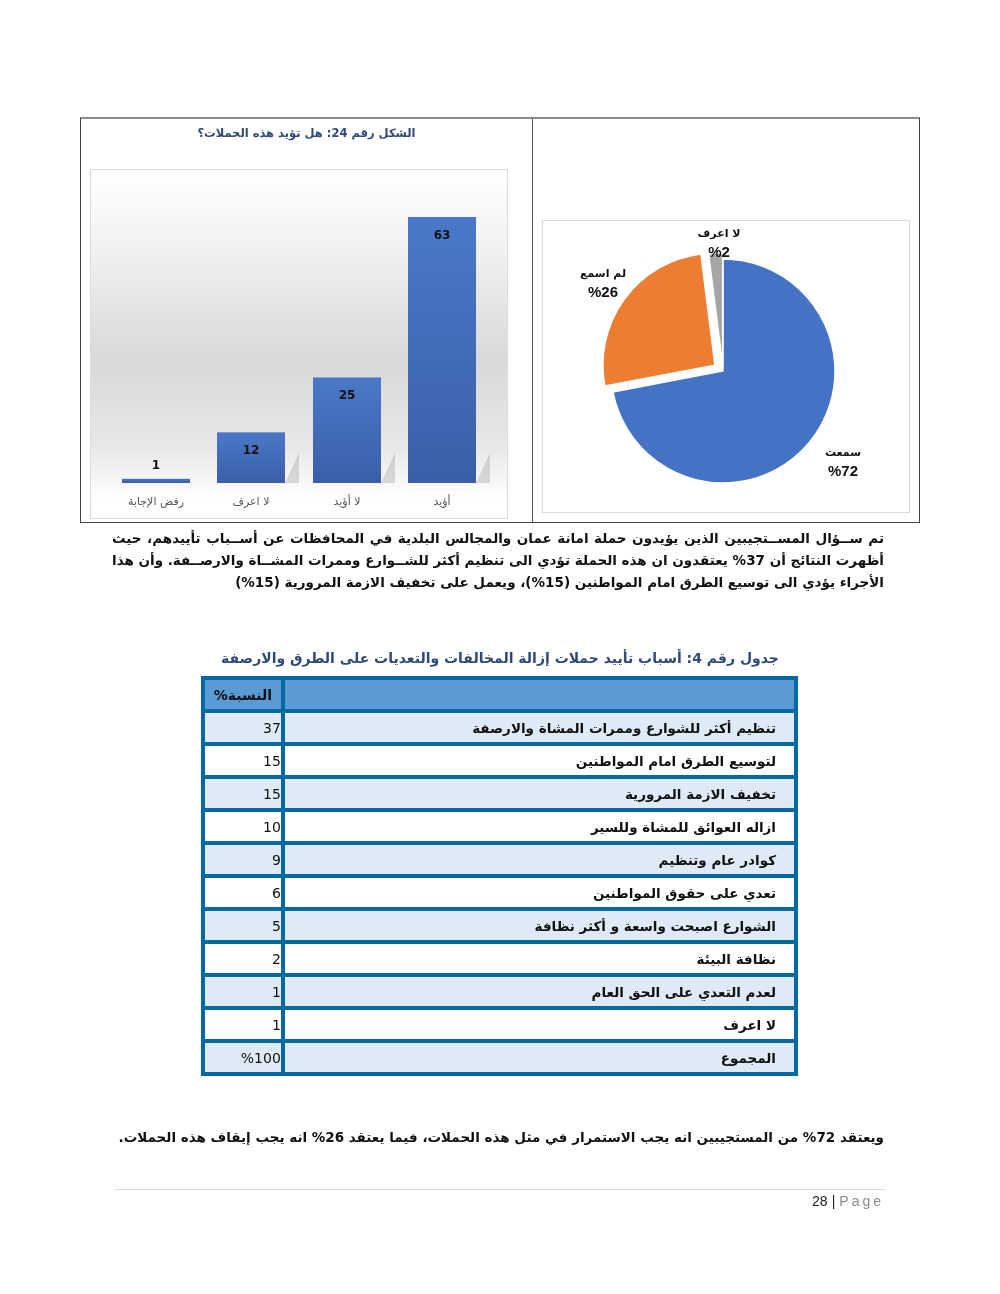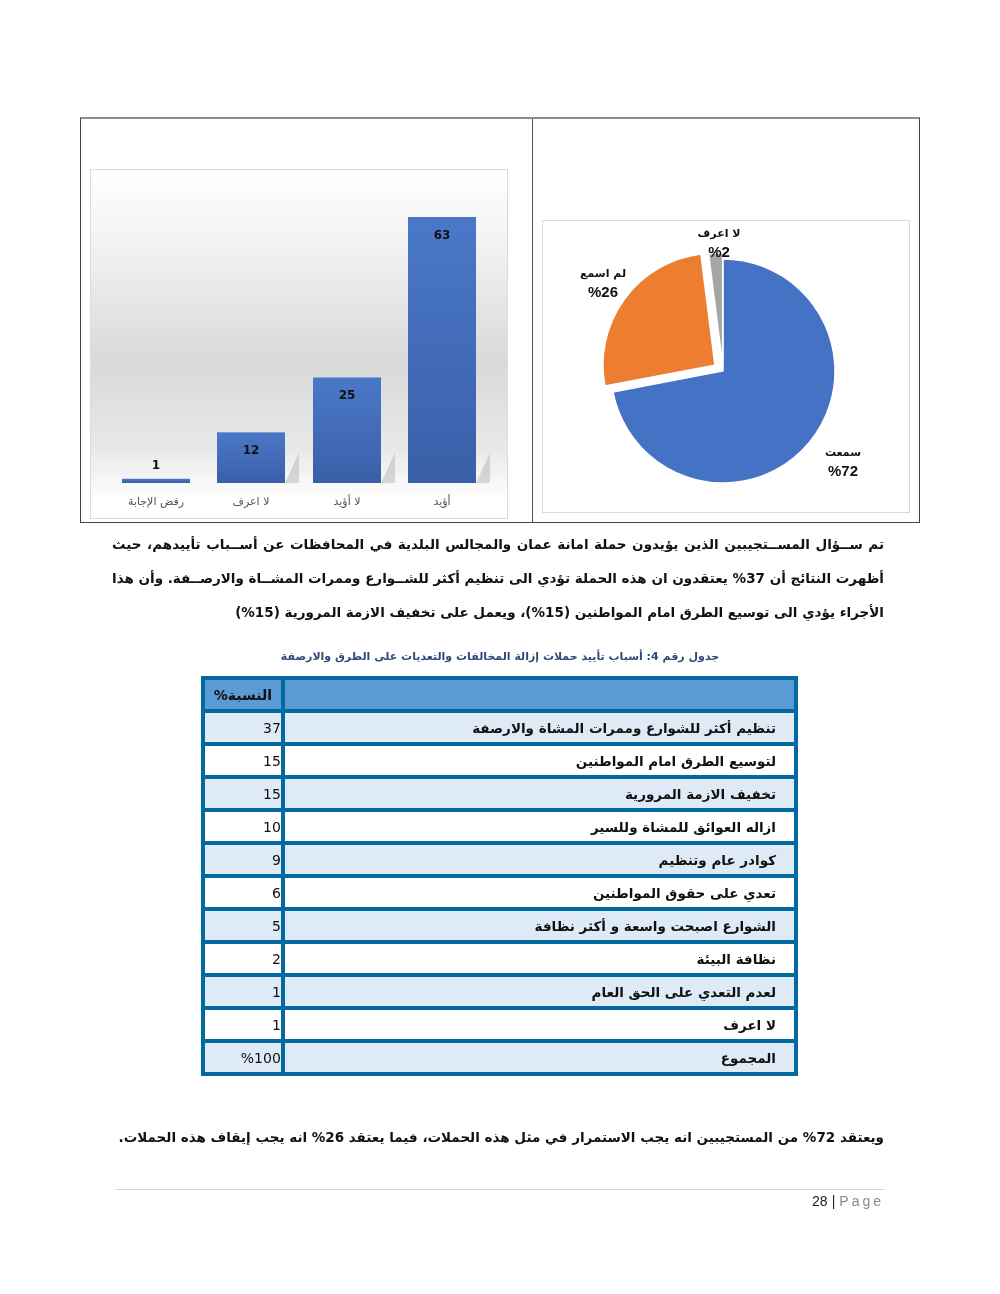--- a/index.html
+++ b/index.html
@@ -37,26 +37,26 @@
       position: absolute; left: 9px; top: 101px; width: 368px; height: 293px;
       border: 1px solid #dadada; background: #ffffff;
     }
     .pie-area svg { position: absolute; left: 0; top: 0; }
 
     
     .para {
       position: absolute; left: 112px; width: 772px; direction: rtl; text-align: justify;
       font-family: "DejaVu Sans", sans-serif; font-weight: bold; font-size: 13.5px; color: #111;
     }
-    .para-1 { top: 527px; line-height: 34px; text-align-last: right; }
+    .para-1 { top: 527px; line-height: 22px; text-align-last: right; }
     .para-2 { top: 1124px; line-height: 26px; }
 
     .table-caption {
       position: absolute; left: 200px; width: 600px; top: 650px; direction: rtl; text-align: center;
-      color: #2f4a78; font-size: 11px; font-weight: bold; font-family: "DejaVu Sans", sans-serif;
+      color: #2f4a78; font-size: 14px; font-weight: bold; font-family: "DejaVu Sans", sans-serif;
     }
 
     table.reasons {
       position: absolute; left: 201px; top: 676px; width: 597px; border-collapse: collapse; direction: rtl;
       font-family: "DejaVu Sans", sans-serif;
     }
     table.reasons th, table.reasons td { border: 4px solid #0369a1; height: 33px; }
     table.reasons thead th { background: #5b9bd5; color: #111; font-weight: bold; font-size: 14px; }
     table.reasons th.col-reason { width: 517px; }
     table.reasons th.col-pct { width: 80px; text-align: center; }
@@ -70,20 +70,21 @@
       position: absolute; right: 116px; top: 1193px; font-family: "Liberation Sans", sans-serif; font-size: 14px; color: #222;
     }
     .footer .sep { margin: 0 4px; }
     .footer .page-word { color: #8a8a8a; letter-spacing: 3px; }
   </style>
 </head>
 <body>
 
 <div class="fig-frame">
   <div class="cell cell-left">
+    <div class="fig-caption">الشكل رقم  24: هل تؤيد هذه الحملات؟</div>
     <div class="bar-area">
       <svg id="bar-svg" width="418" height="350">
           <defs>
             <linearGradient id="barGrad" x1="0" y1="0" x2="0" y2="1">
               <stop offset="0" stop-color="#4a78c8"></stop>
               <stop offset="1" stop-color="#3a5fa8"></stop>
             </linearGradient>
           </defs>
           <rect x="31" y="308.77777777777777" width="68" height="4.222222222222222" fill="url(#barGrad)"></rect>
           <text x="65" y="298.77777777777777" text-anchor="middle" font-family="DejaVu Sans, sans-serif" font-size="12" font-weight="bold" fill="#111">1</text>

